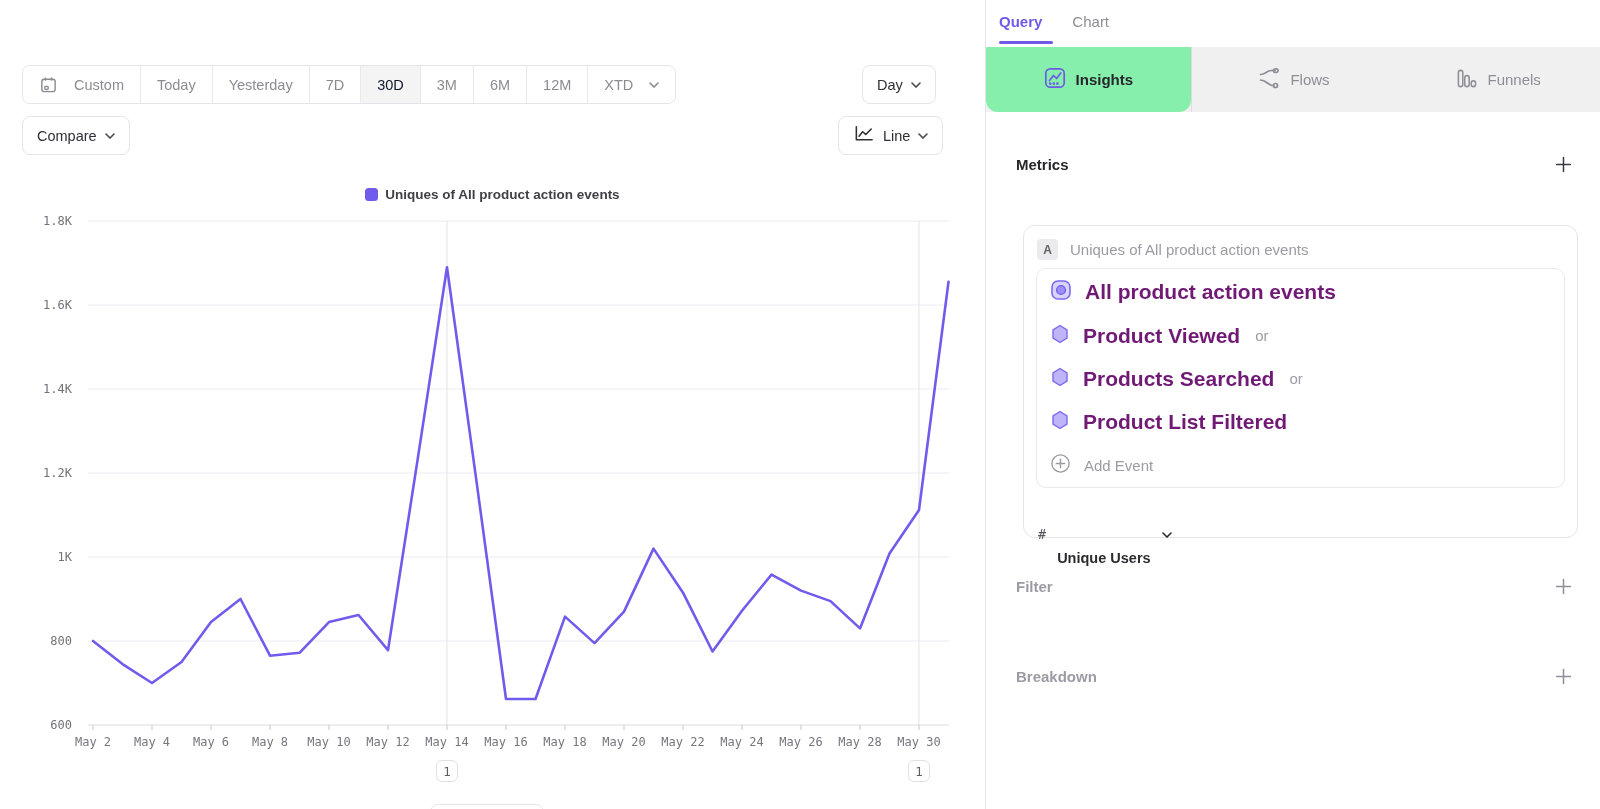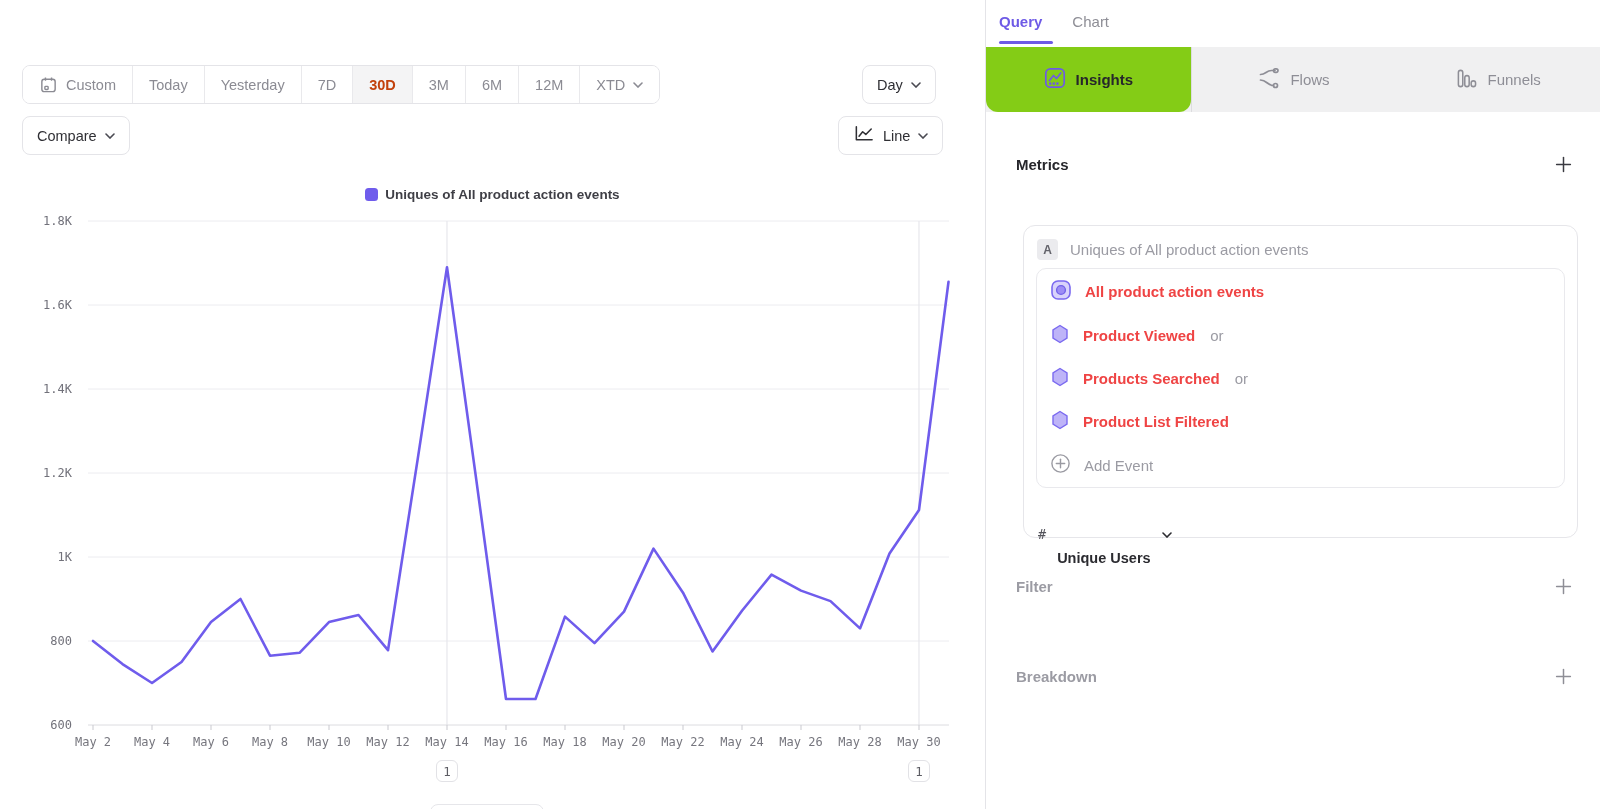--- a/index.html
+++ b/index.html
@@ -5,24 +5,24 @@
   * { margin:0; padding:0; box-sizing:border-box; }
   html,body { width:1600px; height:809px; overflow:hidden; background:#fff;
               font-family:"Liberation Sans", sans-serif; color:#2f2f34; }
   .app { position:relative; width:1600px; height:809px; }
 
   
   .left-panel { position:absolute; left:0; top:0; width:985px; height:809px; background:#fff; }
 
   .seg-control { position:absolute; left:22px; top:65px; height:39px; display:flex; align-items:stretch;
                  background:#fff; border:1px solid #e4e4e8; border-radius:8px; overflow:hidden; }
-  .seg { display:flex; align-items:center; gap:8px; padding:0 16px; font-size:14.5px; color:#8b8b93;
+  .seg { display:flex; align-items:center; gap:16px; padding:0 16px; font-size:14.5px; color:#8b8b93;
          border-right:1px solid #e9e9ec; cursor:pointer; white-space:nowrap; background:#fff; }
   .seg:last-child { border-right:none; }
-  .seg.selected { background:#f4f4f5; color:#c2410c; font-weight:700; }
+  .seg.selected { background:#f4f4f5; color:#0f172a; font-weight:400; }
   .seg .cal { display:flex; }
 
   .btn { position:absolute; display:flex; align-items:center; gap:8px; height:39px; padding:0 14px;
          background:#fff; border:1px solid #e4e4e8; border-radius:8px; font-size:14.5px; color:#2f2f34;
          cursor:pointer; }
   .btn-day { left:862px; top:65px; }
   .btn-compare { left:22px; top:116px; }
   .btn-line { left:838px; top:116px; }
   .chev { display:flex; margin-top:1px; }
 
@@ -48,38 +48,38 @@
   .qc-tab { font-size:15px; cursor:pointer; }
   .qc-tab.active { color:#6e5ae6; font-weight:700; }
   .qc-tab.inactive { color:#8e8e96; }
   .qc-underline { position:absolute; left:13px; top:41px; width:54px; height:3px; background:#6e5ae6;
                   border-radius:2px; }
 
   .report-tabbar { position:absolute; left:0; top:47px; width:615px; height:65px; background:#f0f0f1;
                    display:flex; }
   .rtab { flex:1 1 0; display:flex; align-items:center; justify-content:center; gap:10px;
           font-size:15px; color:#8e8e96; cursor:pointer; }
-  .rtab.selected { background:#84cc16; border-radius:0 0 12px 12px; color:#26262b; font-weight:700; }
+  .rtab.selected { background:#86efac; border-radius:0 0 12px 12px; color:#26262b; font-weight:700; }
   .rtab.divided { border-left:1px solid #dcdcdf; }
 
   .section-title-row { position:absolute; left:30px; right:28px; display:flex; align-items:center;
                        justify-content:space-between; }
   .section-title { font-size:15px; font-weight:700; color:#26262b; }
   .section-title.muted { color:#9b9ba3; }
   .plus-btn { display:flex; cursor:pointer; }
 
   .metrics-card { position:absolute; left:37px; right:22px; top:225px; height:313px;
                   border:1px solid #e6e6ea; border-radius:12px; background:#fff; }
   .metric-header { display:flex; align-items:center; gap:12px; padding:13px 13px 8px 13px; cursor:pointer; }
   .metric-badge { width:21px; height:21px; background:#ebebee; border-radius:4px; display:flex;
                   align-items:center; justify-content:center; font-size:12px; font-weight:700; color:#63636b; }
   .metric-name { font-size:15px; color:#9b9ba3; }
   .events-card { margin:0 12px; border:1px solid #e9e9ed; border-radius:10px; background:#fff; }
   .event-row { display:flex; align-items:center; gap:13px; padding:9.5px 13px; cursor:pointer; }
-  .event-label { font-size:15px; font-weight:600; color:#ef4444; }
+  .event-label { font-size:21px; font-weight:600; color:#701a75; }
   .event-suffix { font-size:15px; color:#9b9ba3; margin-left:2px; }
   .add-event-label { font-size:15px; color:#9b9ba3; }
   .agg-row { display:flex; align-items:center; gap:11px; padding:14px 14px; cursor:pointer; }
   .agg-hash { font-size:13.5px; color:#55555c; font-family:"DejaVu Sans Mono", monospace; }
   .agg-label { font-size:14.5px; font-weight:600; color:#2b2b30;margin-top:48px; }
 </style>
 </head>
 <body>
 
 <div class="app">

